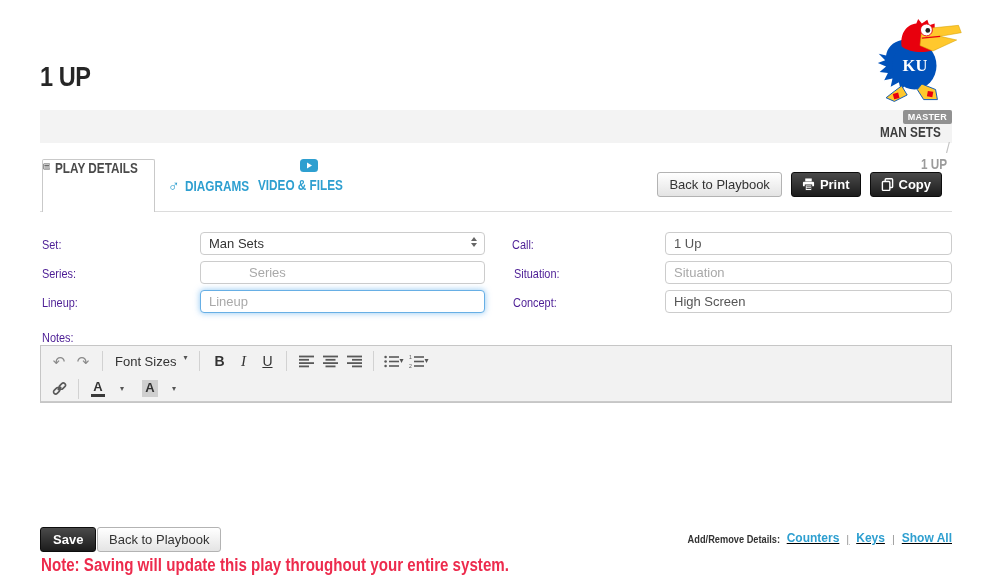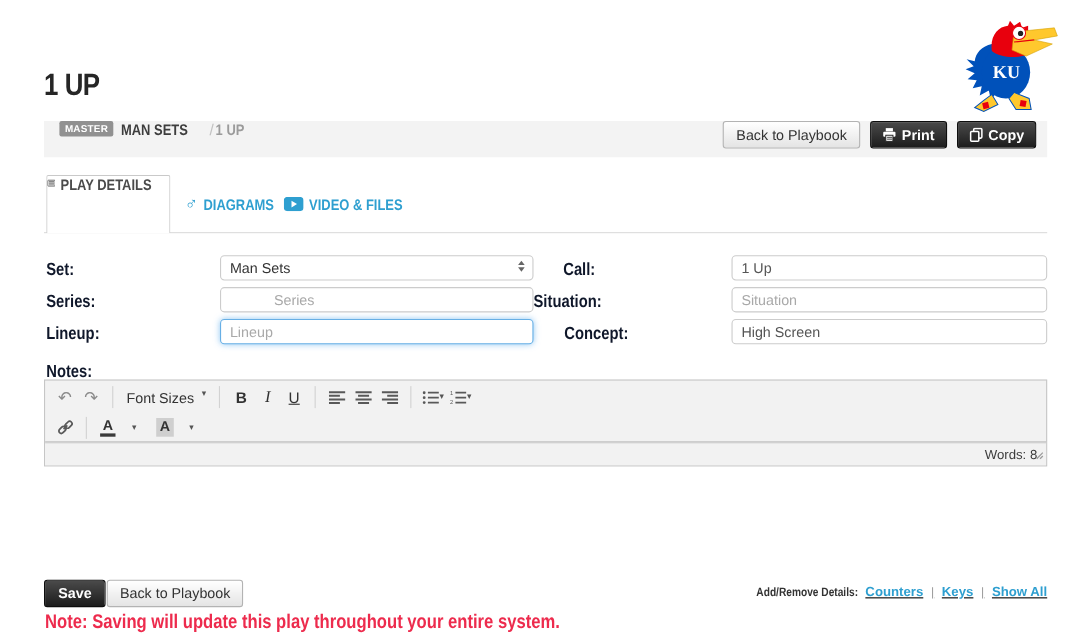--- a/index.html
+++ b/index.html
@@ -8,39 +8,39 @@
     width:989px; height:582px; position:relative; overflow:hidden;
     background:#fff; font-family:"Liberation Sans", sans-serif;
   }
   .squish { display:inline-block; transform:scaleX(0.84); transform-origin:0 50%; white-space:nowrap; }
 
   
   .page-title { position:absolute; left:40px; top:42px; font-size:28px; font-weight:bold; color:#262626; letter-spacing:-0.5px; }
   .logo { position:absolute; left:874px; top:18px; width:92px; height:88px; }
 
   
-  .crumb-bar { position:absolute; left:40px; top:110px; width:912px; height:33px; background:#f3f3f3; display:flex; align-items:flex-start; }
+  .crumb-bar { position:absolute; left:40px; top:110px; width:912px; height:33px; background:#f3f3f3; display:flex; align-items:flex-end;flex-direction:column; }
   .badge { background:#919191; color:#fff; font-size:9px; font-weight:bold; padding:2px 5px; border-radius:2px; margin-left:14px; letter-spacing:0.2px; }
   .crumb-parent { font-size:14px; font-weight:bold; color:#3d3d3d; margin-left:7px; }
   .crumb-sep { color:#c2c2c2; margin:0 2px 0 8px; font-size:14px; }
   .crumb-current { font-size:14px; font-weight:bold; color:#9b9b9b; }
   .crumb-actions { margin-left:auto; margin-right:10px; display:flex; gap:9px; align-items:center; }
   .btn-light { background:linear-gradient(#ffffff,#e4e4e4); border:1px solid #b3b3b3; border-radius:3px; padding:4px 11px; font-size:13px; color:#333; cursor:pointer; font-family:"Liberation Sans",sans-serif; }
   .btn-dark { background:linear-gradient(#4a4a4a,#1c1c1c); border:1px solid #0d0d0d; border-radius:3px; padding:4px 10px; font-size:13px; color:#fff; font-weight:bold; display:flex; gap:5px; align-items:center; cursor:pointer; font-family:"Liberation Sans",sans-serif; }
 
   
   .tab-underline { position:absolute; left:40px; top:211px; width:912px; height:1px; background:#dcdcdc; }
   .tab-active { position:absolute; left:42px; top:159px; width:113px; height:53px; background:#fff; border:1px solid #c9c9c9; border-bottom:none; border-radius:2px 2px 0 0; display:flex; align-items:flex-start; justify-content:center; gap:5px; color:#4a4a4a; font-weight:bold; font-size:14px; z-index:2; cursor:pointer; }
   .tab { position:absolute; top:159px; height:53px; display:flex; align-items:center; gap:5px; color:#2e9fd0; font-weight:bold; font-size:14px; cursor:pointer; }
   .tab-diagrams { left:168px; }
-  .tab-video { left:258px; }
+  .tab-video { left:258px;flex-direction:column; }
   .male-glyph { font-size:16px; font-weight:bold; line-height:1; }
 
   
-  .flabel { position:absolute; font-size:16px; font-weight:bold; color:#0f172a; }
+  .flabel { position:absolute; font-size:13px; font-weight:normal; color:#4c1d95; }
   .finput { position:absolute; height:23px; border:1px solid #cccccc; border-radius:4px; font-size:13px; color:#555; padding:0 8px; background:#fff; font-family:"Liberation Sans",sans-serif; outline:none; }
   .finput::placeholder { color:#a9a9a9; opacity:1; }
   .col-l { left:200px; width:285px; }
   .col-r { left:665px; width:287px; }
   .focused { border-color:#67afe5; box-shadow:0 0 6px rgba(82,168,236,0.65); }
   .select-wrap { position:absolute; left:200px; top:232px; width:285px; height:23px; }
   .select-wrap select { width:100%; height:100%; appearance:none; -webkit-appearance:none; -moz-appearance:none; border:1px solid #cccccc; border-radius:4px; font-size:13px; color:#333; padding:0 8px; background:#fff; font-family:"Liberation Sans",sans-serif; outline:none; }
   .select-arrows { position:absolute; right:8px; top:5px; display:flex; flex-direction:column; gap:2px; pointer-events:none; }
   .tri-up { width:0; height:0; border-left:3.5px solid transparent; border-right:3.5px solid transparent; border-bottom:4.5px solid #666; }
   .tri-down { width:0; height:0; border-left:3.5px solid transparent; border-right:3.5px solid transparent; border-top:4.5px solid #666; }
@@ -141,21 +141,21 @@
     <rect x="0" y="0" width="18" height="13" rx="3.5" fill="#2e9fd0"></rect>
     <polygon points="7,3.4 12,6.5 7,9.6" fill="#fff"></polygon>
   </svg>
   <span><span class="squish">VIDEO &amp; FILES</span></span>
 </div>
 
 <label class="flabel" style="left:42px; top:237px;"><span class="squish">Set:</span></label>
 <label class="flabel" style="left:42px; top:266px;"><span class="squish">Series:</span></label>
 <label class="flabel" style="left:42px; top:295px;"><span class="squish">Lineup:</span></label>
 <label class="flabel" style="left:512px; top:237px;text-align:right;"><span class="squish">Call:</span></label>
-<label class="flabel" style="left:485px; top:266px;"><span class="squish">Situation:</span></label>
+<label class="flabel" style="left:514px; top:266px;"><span class="squish">Situation:</span></label>
 <label class="flabel" style="left:513px; top:295px;"><span class="squish">Concept:</span></label>
 <label class="flabel" style="left:42px; top:330px;"><span class="squish">Notes:</span></label>
 
 <div class="select-wrap">
   <select>
     <option selected="">Man Sets</option>
   </select>
   <span class="select-arrows">
     <span class="tri-up"></span>
       <span class="tri-down"></span>
@@ -259,29 +259,20 @@
     <span class="tb-btn">
         <span class="caret">▾</span>
       </span>
     <span class="tb-btn" style="margin-left:4px;">
       <span class="back-a">A</span>
     </span>
     <span class="tb-btn">
         <span class="caret">▾</span>
       </span>
   </div>
-  <div class="editor-status">
-    <span>Words: 8</span>
-    <span class="grip">
-      <svg width="8" height="8" viewBox="0 0 8 8" stroke="#9a9a9a" stroke-width="1.1">
-        <line x1="1.5" y1="7" x2="7" y2="1.5"></line>
-          <line x1="4.5" y1="7" x2="7" y2="4.5"></line>
-      </svg>
-    </span>
-  </div>
 </div>
 
 <button class="save-btn">Save</button>
 <button class="btn-light back-btn2">Back to Playbook</button>
 
 <div class="addremove">
   <span class="ar-label"><span class="squish" style="transform-origin:100% 50%;">Add/Remove Details:</span></span>
   <a class="ar-link">Counters</a>
   <span class="ar-pipe">|</span>
   <a class="ar-link">Keys</a>

